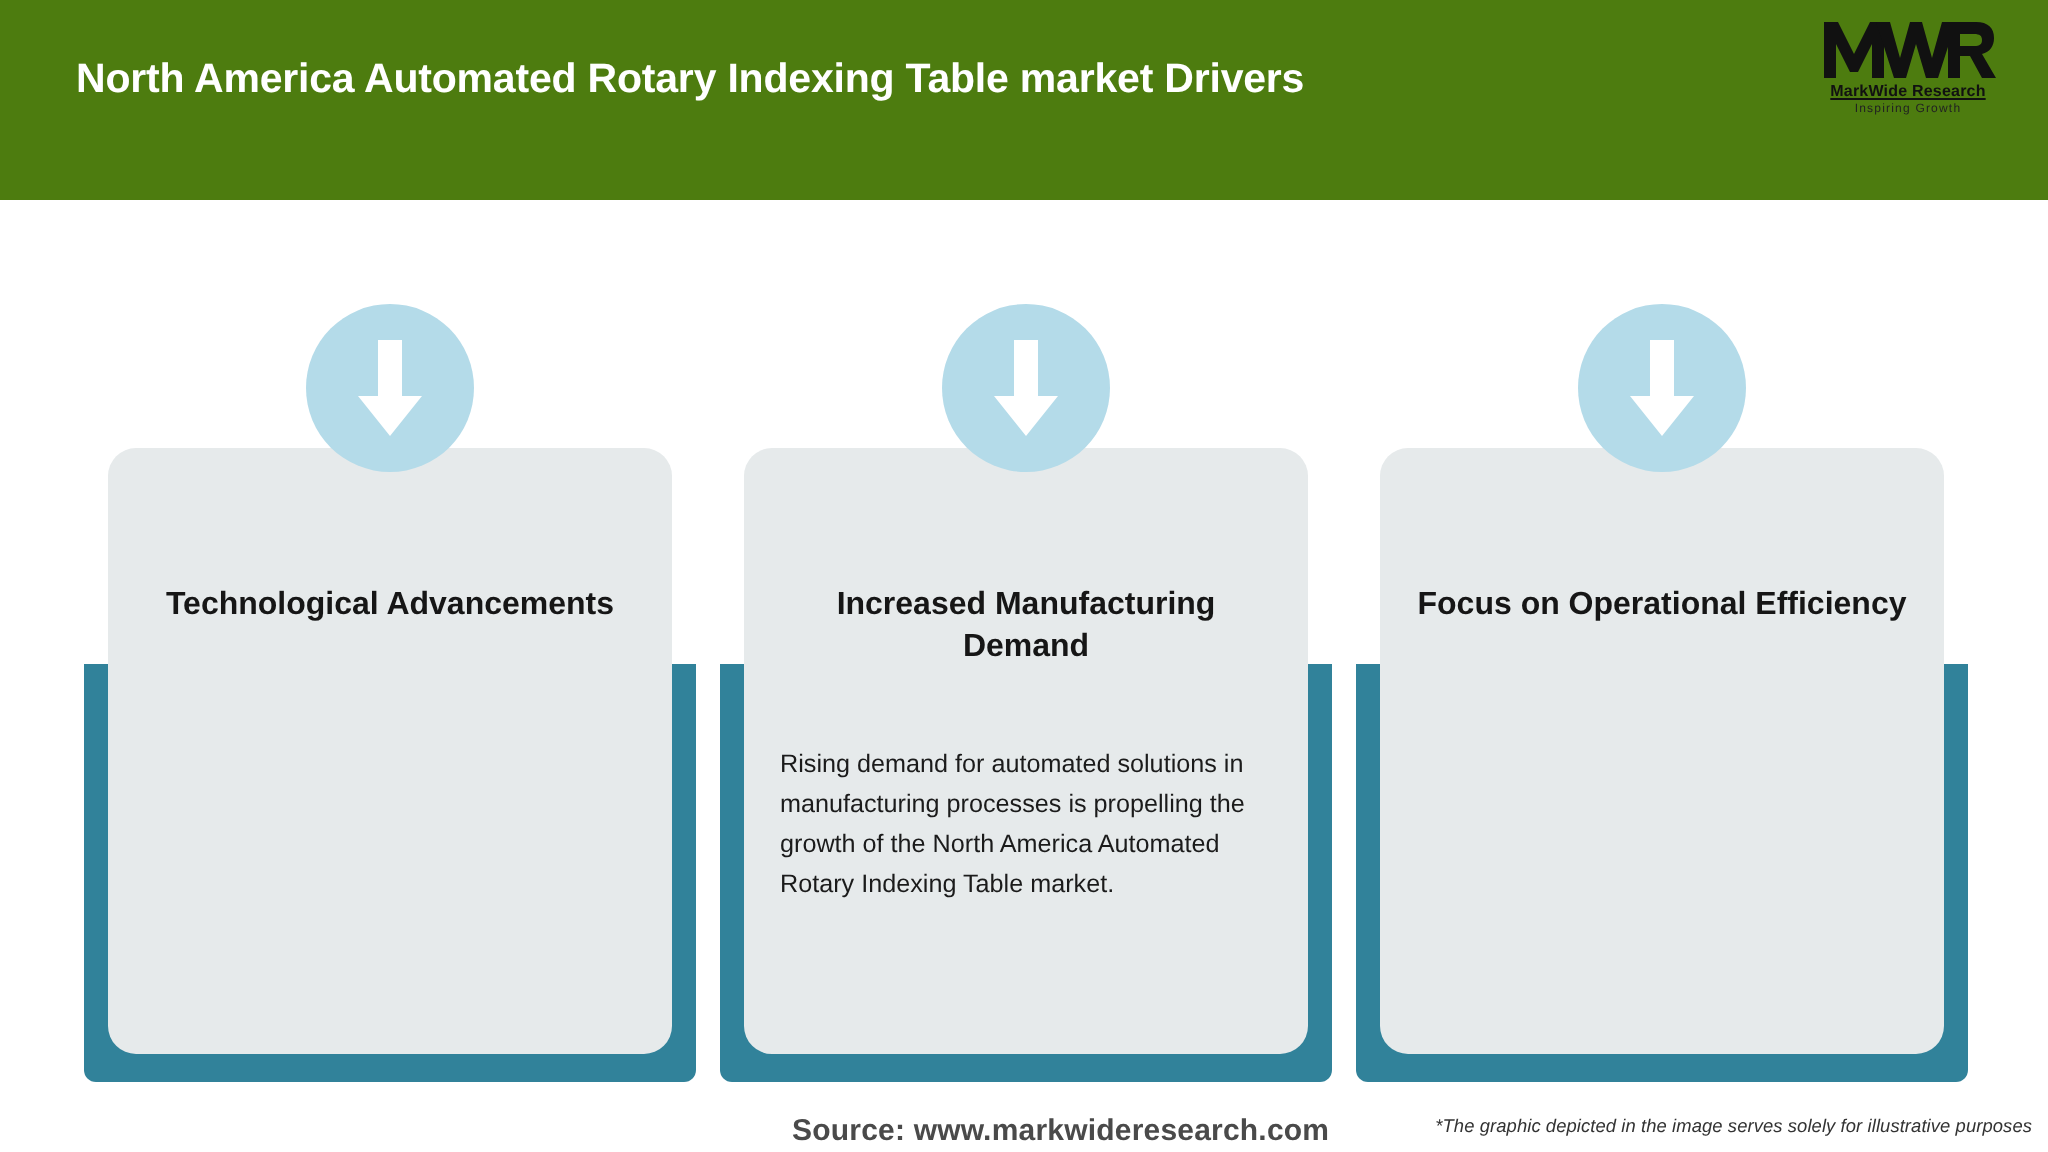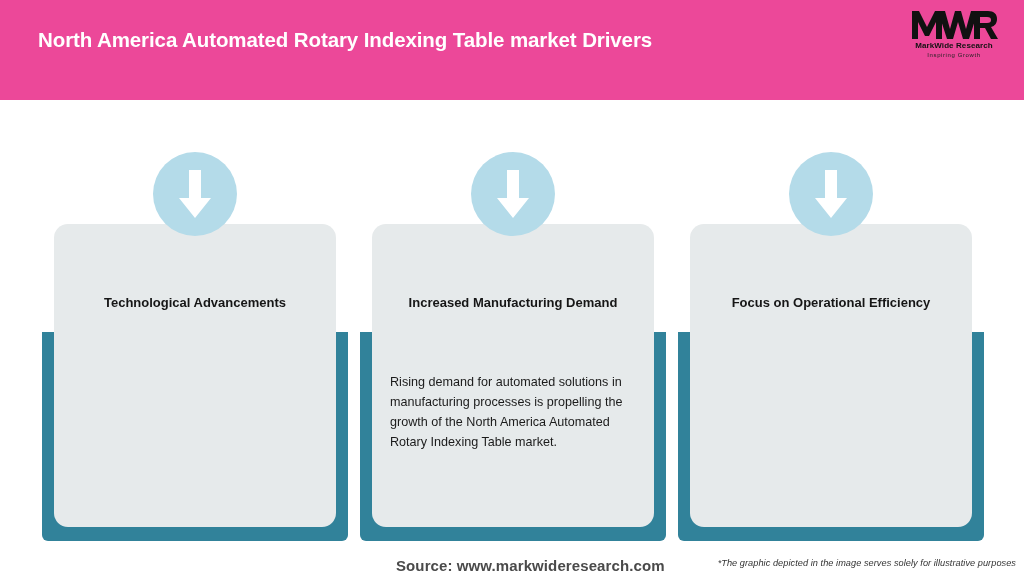--- a/index.html
+++ b/index.html
@@ -15,21 +15,21 @@
     position: relative;
   }
 
   
   .header {
     position: absolute;
     left: 0;
     top: 0;
     width: 1024px;
     height: 100px;
-    background: #ec4899;
+    background: #4d7c0f;
   }
   .header-title {
     position: absolute;
     left: 38px;
     top: 28px;
     font-size: 20.5px;
     font-weight: bold;
     color: #ffffff;
     letter-spacing: -0.1px;
     white-space: nowrap;
@@ -49,20 +49,21 @@
     height: 30px;
   }
   .logo-name {
     display: block;
     font-size: 8px;
     font-weight: bold;
     color: #111111;
     letter-spacing: 0.1px;
     line-height: 10px;
     margin-top: 1px;
+    text-decoration: underline;
   }
   .logo-tag {
     display: block;
     font-size: 6px;
     color: #222222;
     letter-spacing: 0.6px;
     line-height: 8px;
   }
 
   
@@ -117,21 +118,21 @@
     justify-content: center;
   }
   .icon-circle svg { display: block; }
 
   .card-title {
     position: absolute;
     left: 16px;
     top: 68px;
     width: 250px;
     text-align: center;
-    font-size: 13px;
+    font-size: 16px;
     font-weight: bold;
     color: #161616;
     line-height: 21px;
   }
   .card-body {
     position: absolute;
     left: 18px;
     top: 148px;
     width: 250px;
     font-size: 12.6px;

